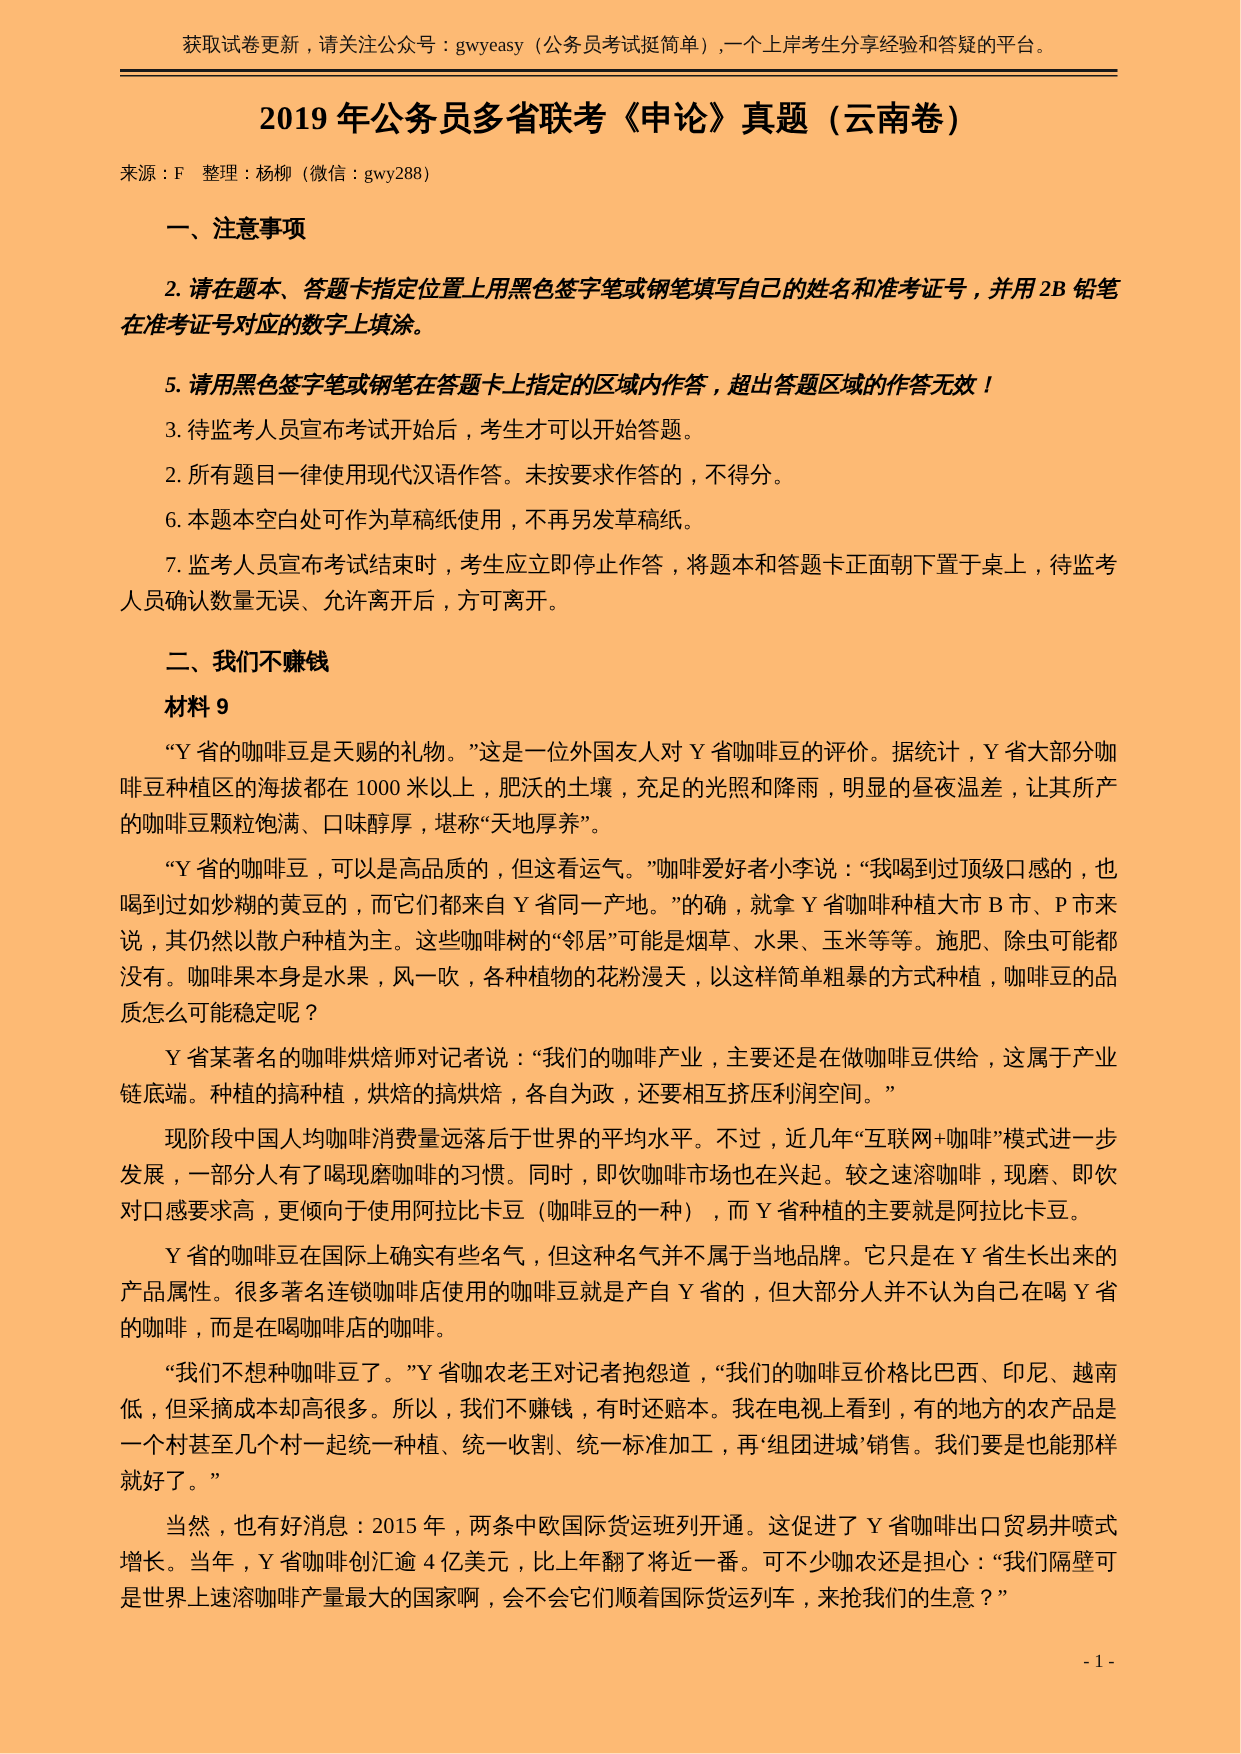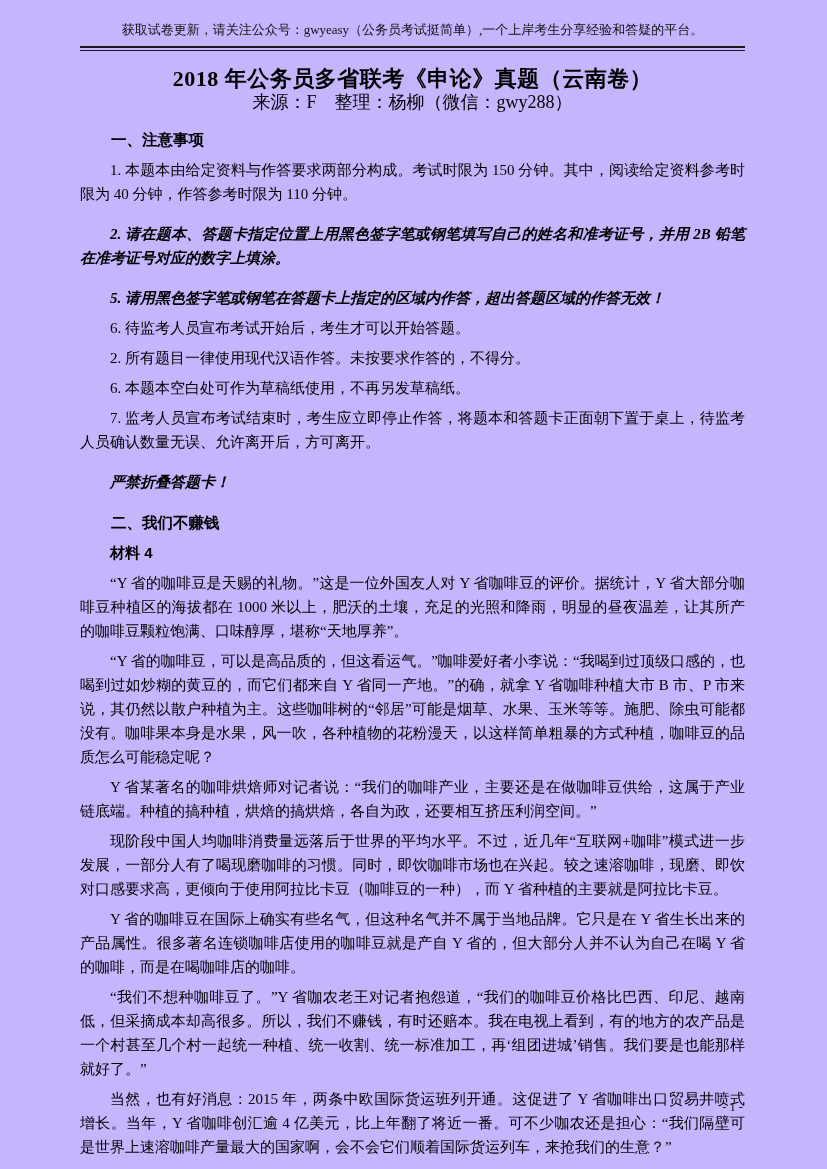--- a/index.html
+++ b/index.html
@@ -1,21 +1,21 @@
 <!DOCTYPE html>
 <html><head>
 <meta charset="utf-8">
 <style>
   html, body { margin: 0; padding: 0; background: #ffffff; }
   .page {
     position: relative;
     width: 827px;
     height: 1169px;
     margin: 0 auto;
-    background: #c4b5fd;
+    background: #fdba74;
     color: #000;
     font-family: "Liberation Serif", "DejaVu Serif", serif;
     overflow: hidden;
   }
   .content {
     padding: 0 82px 0 80px;
   }
   .header-notice {
     padding-top: 21px;
     text-align: center;
@@ -31,22 +31,22 @@
   }
   .doc-title {
     margin: 14px 0 0;
     font-size: 22px;
     line-height: 28px;
     font-weight: bold;
     text-align: center;
     letter-spacing: 0.5px;
   }
   .source-line {
-    text-align: center;
-    font-size: 18px;
+    margin-top: 13px;
+    font-size: 12px;
     line-height: 18px;
   }
   .sec-heading {
     margin: 17px 0 0;
     font-size: 15.5px;
     line-height: 24px;
     font-weight: bold;
     text-indent: 2em;
     font-family: "Liberation Sans", "DejaVu Sans", sans-serif;
   }
@@ -80,38 +80,36 @@
 </style>
 </head>
 <body>
 
 <div class="page">
   <div class="content">
 
     <div class="header-notice">获取试卷更新，请关注公众号：gwyeasy（公务员考试挺简单）,一个上岸考生分享经验和答疑的平台。</div>
     <div class="header-rule"></div>
 
-    <h1 class="doc-title">2018 年公务员多省联考《申论》真题（云南卷）</h1>
+    <h1 class="doc-title">2019 年公务员多省联考《申论》真题（云南卷）</h1>
 
     <div class="source-line">来源：F　整理：杨柳（微信：gwy288）</div>
 
     <h2 class="sec-heading">一、注意事项</h2>
 
-    <p class="para">1. 本题本由给定资料与作答要求两部分构成。考试时限为 150 分钟。其中，阅读给定资料参考时限为 40 分钟，作答参考时限为 110 分钟。</p>
     <p class="para bold-note">2. 请在题本、答题卡指定位置上用黑色签字笔或钢笔填写自己的姓名和准考证号，并用 2B 铅笔在准考证号对应的数字上填涂。</p>
     <p class="para bold-note">5. 请用黑色签字笔或钢笔在答题卡上指定的区域内作答，超出答题区域的作答无效！</p>
-    <p class="para">6. 待监考人员宣布考试开始后，考生才可以开始答题。</p>
+    <p class="para">3. 待监考人员宣布考试开始后，考生才可以开始答题。</p>
     <p class="para">2. 所有题目一律使用现代汉语作答。未按要求作答的，不得分。</p>
     <p class="para">6. 本题本空白处可作为草稿纸使用，不再另发草稿纸。</p>
     <p class="para">7. 监考人员宣布考试结束时，考生应立即停止作答，将题本和答题卡正面朝下置于桌上，待监考人员确认数量无误、允许离开后，方可离开。</p>
-    <p class="para bold-note">严禁折叠答题卡！</p>
 
     <h2 class="sec-heading">二、我们不赚钱</h2>
 
-    <h3 class="sub-heading">材料 4</h3>
+    <h3 class="sub-heading">材料 9</h3>
 
     <p class="para">“Y 省的咖啡豆是天赐的礼物。”这是一位外国友人对 Y 省咖啡豆的评价。据统计，Y 省大部分咖啡豆种植区的海拔都在 1000 米以上，肥沃的土壤，充足的光照和降雨，明显的昼夜温差，让其所产的咖啡豆颗粒饱满、口味醇厚，堪称“天地厚养”。</p>
     <p class="para">“Y 省的咖啡豆，可以是高品质的，但这看运气。”咖啡爱好者小李说：“我喝到过顶级口感的，也喝到过如炒糊的黄豆的，而它们都来自 Y 省同一产地。”的确，就拿 Y 省咖啡种植大市 B 市、P 市来说，其仍然以散户种植为主。这些咖啡树的“邻居”可能是烟草、水果、玉米等等。施肥、除虫可能都没有。咖啡果本身是水果，风一吹，各种植物的花粉漫天，以这样简单粗暴的方式种植，咖啡豆的品质怎么可能稳定呢？</p>
     <p class="para">Y 省某著名的咖啡烘焙师对记者说：“我们的咖啡产业，主要还是在做咖啡豆供给，这属于产业链底端。种植的搞种植，烘焙的搞烘焙，各自为政，还要相互挤压利润空间。”</p>
     <p class="para">现阶段中国人均咖啡消费量远落后于世界的平均水平。不过，近几年“互联网+咖啡”模式进一步发展，一部分人有了喝现磨咖啡的习惯。同时，即饮咖啡市场也在兴起。较之速溶咖啡，现磨、即饮对口感要求高，更倾向于使用阿拉比卡豆（咖啡豆的一种），而 Y 省种植的主要就是阿拉比卡豆。</p>
     <p class="para">Y 省的咖啡豆在国际上确实有些名气，但这种名气并不属于当地品牌。它只是在 Y 省生长出来的产品属性。很多著名连锁咖啡店使用的咖啡豆就是产自 Y 省的，但大部分人并不认为自己在喝 Y 省的咖啡，而是在喝咖啡店的咖啡。</p>
     <p class="para">“我们不想种咖啡豆了。”Y 省咖农老王对记者抱怨道，“我们的咖啡豆价格比巴西、印尼、越南低，但采摘成本却高很多。所以，我们不赚钱，有时还赔本。我在电视上看到，有的地方的农产品是一个村甚至几个村一起统一种植、统一收割、统一标准加工，再‘组团进城’销售。我们要是也能那样就好了。”</p>
     <p class="para">当然，也有好消息：2015 年，两条中欧国际货运班列开通。这促进了 Y 省咖啡出口贸易井喷式增长。当年，Y 省咖啡创汇逾 4 亿美元，比上年翻了将近一番。可不少咖农还是担心：“我们隔壁可是世界上速溶咖啡产量最大的国家啊，会不会它们顺着国际货运列车，来抢我们的生意？”</p>
 
   </div>

